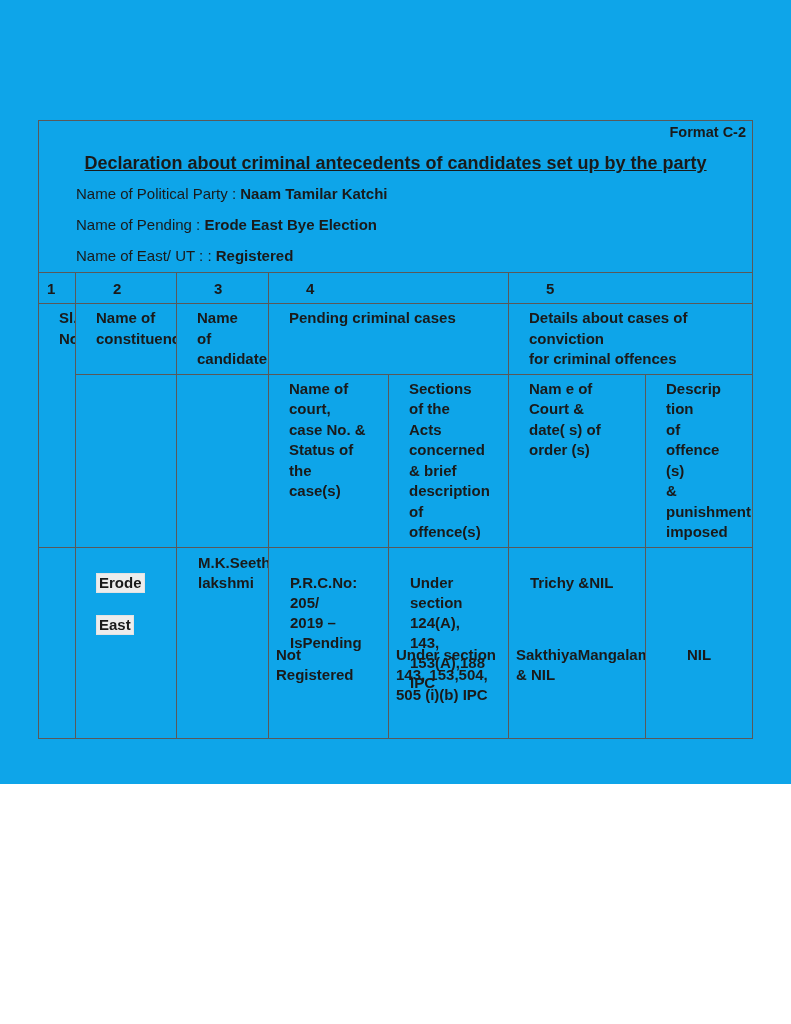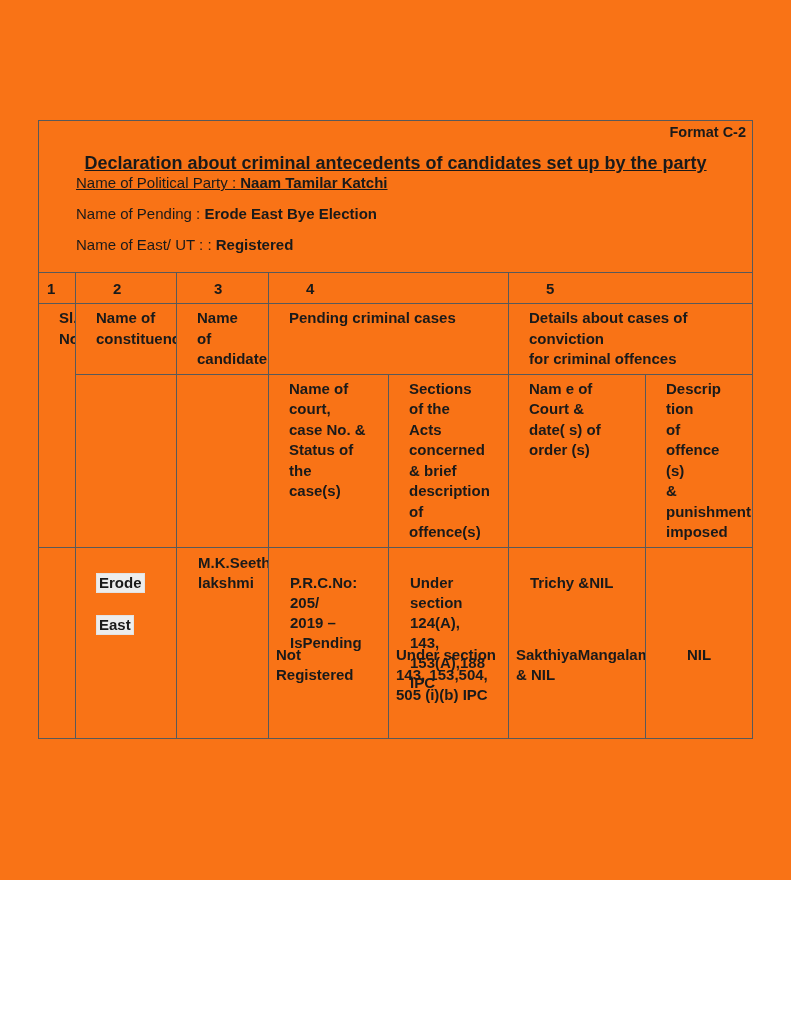--- a/index.html
+++ b/index.html
@@ -3,22 +3,22 @@
 <meta charset="utf-8">
 <style>
   html, body {
     margin: 0;
     padding: 0;
     background: #ffffff;
   }
   .page {
     position: relative;
     width: 791px;
-    height: 880px;
-    background: #f97316;
+    height: 784px;
+    background: #0ea5e9;
     font-family: "Liberation Sans", sans-serif;
     color: #1a1a1a;
     overflow: hidden;
   }
   table.doc {
     position: absolute;
     left: 38px;
     top: 120px;
     width: 714px;
     border-collapse: collapse;
@@ -52,21 +52,21 @@
     font-size: 18px;
     line-height: 19px;
     margin-top: 13px;
   }
   .info-line {
     font-size: 15px;
     font-weight: normal;
     line-height: 19px;
     margin: 12px 0 0 31px;
   }
-  .info-line.first { margin-top: 0; text-decoration: underline; }
+  .info-line.first { margin-top: 11px; }
   .info-line .val { font-weight: bold; }
   
   tr.num-row td {
     height: 31px;
     vertical-align: middle;
     padding: 2px 4px 2px 37px;
     line-height: 17px;
   }
   tr.num-row td.n1 { padding-left: 8px; }
   

